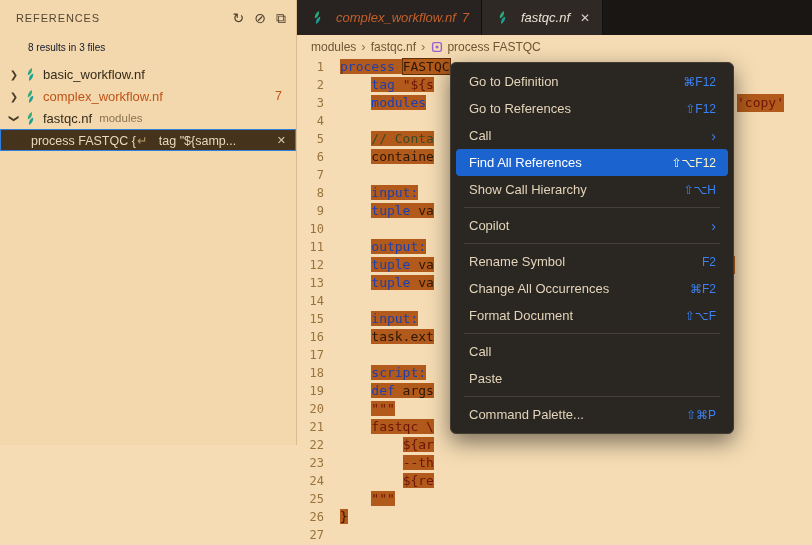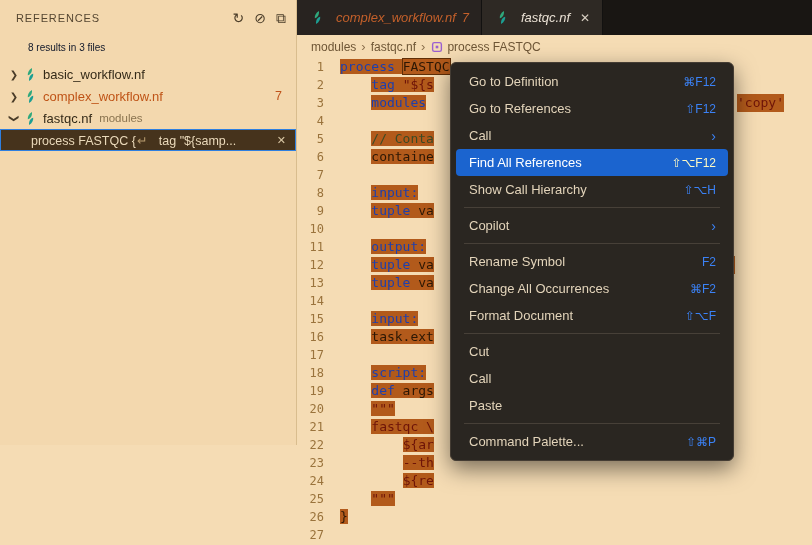--- a/index.html
+++ b/index.html
@@ -305,24 +305,20 @@
         <div class="mi">
           <span class="mlabel">Change All Occurrences</span>
           <span class="sc">⌘F2</span>
         </div>
         <div class="mi">
           <span class="mlabel">Format Document</span>
           <span class="sc">⇧⌥F</span>
         </div>
         <div class="msep"></div>
         <div class="mi">
-          <span class="mlabel">Cut</span>
-          <span class="sc"></span>
-        </div>
-        <div class="mi">
           <span class="mlabel">Call</span>
           <span class="sc"></span>
         </div>
         <div class="mi">
           <span class="mlabel">Paste</span>
           <span class="sc"></span>
         </div>
         <div class="msep"></div>
         <div class="mi">
           <span class="mlabel">Command Palette...</span>

